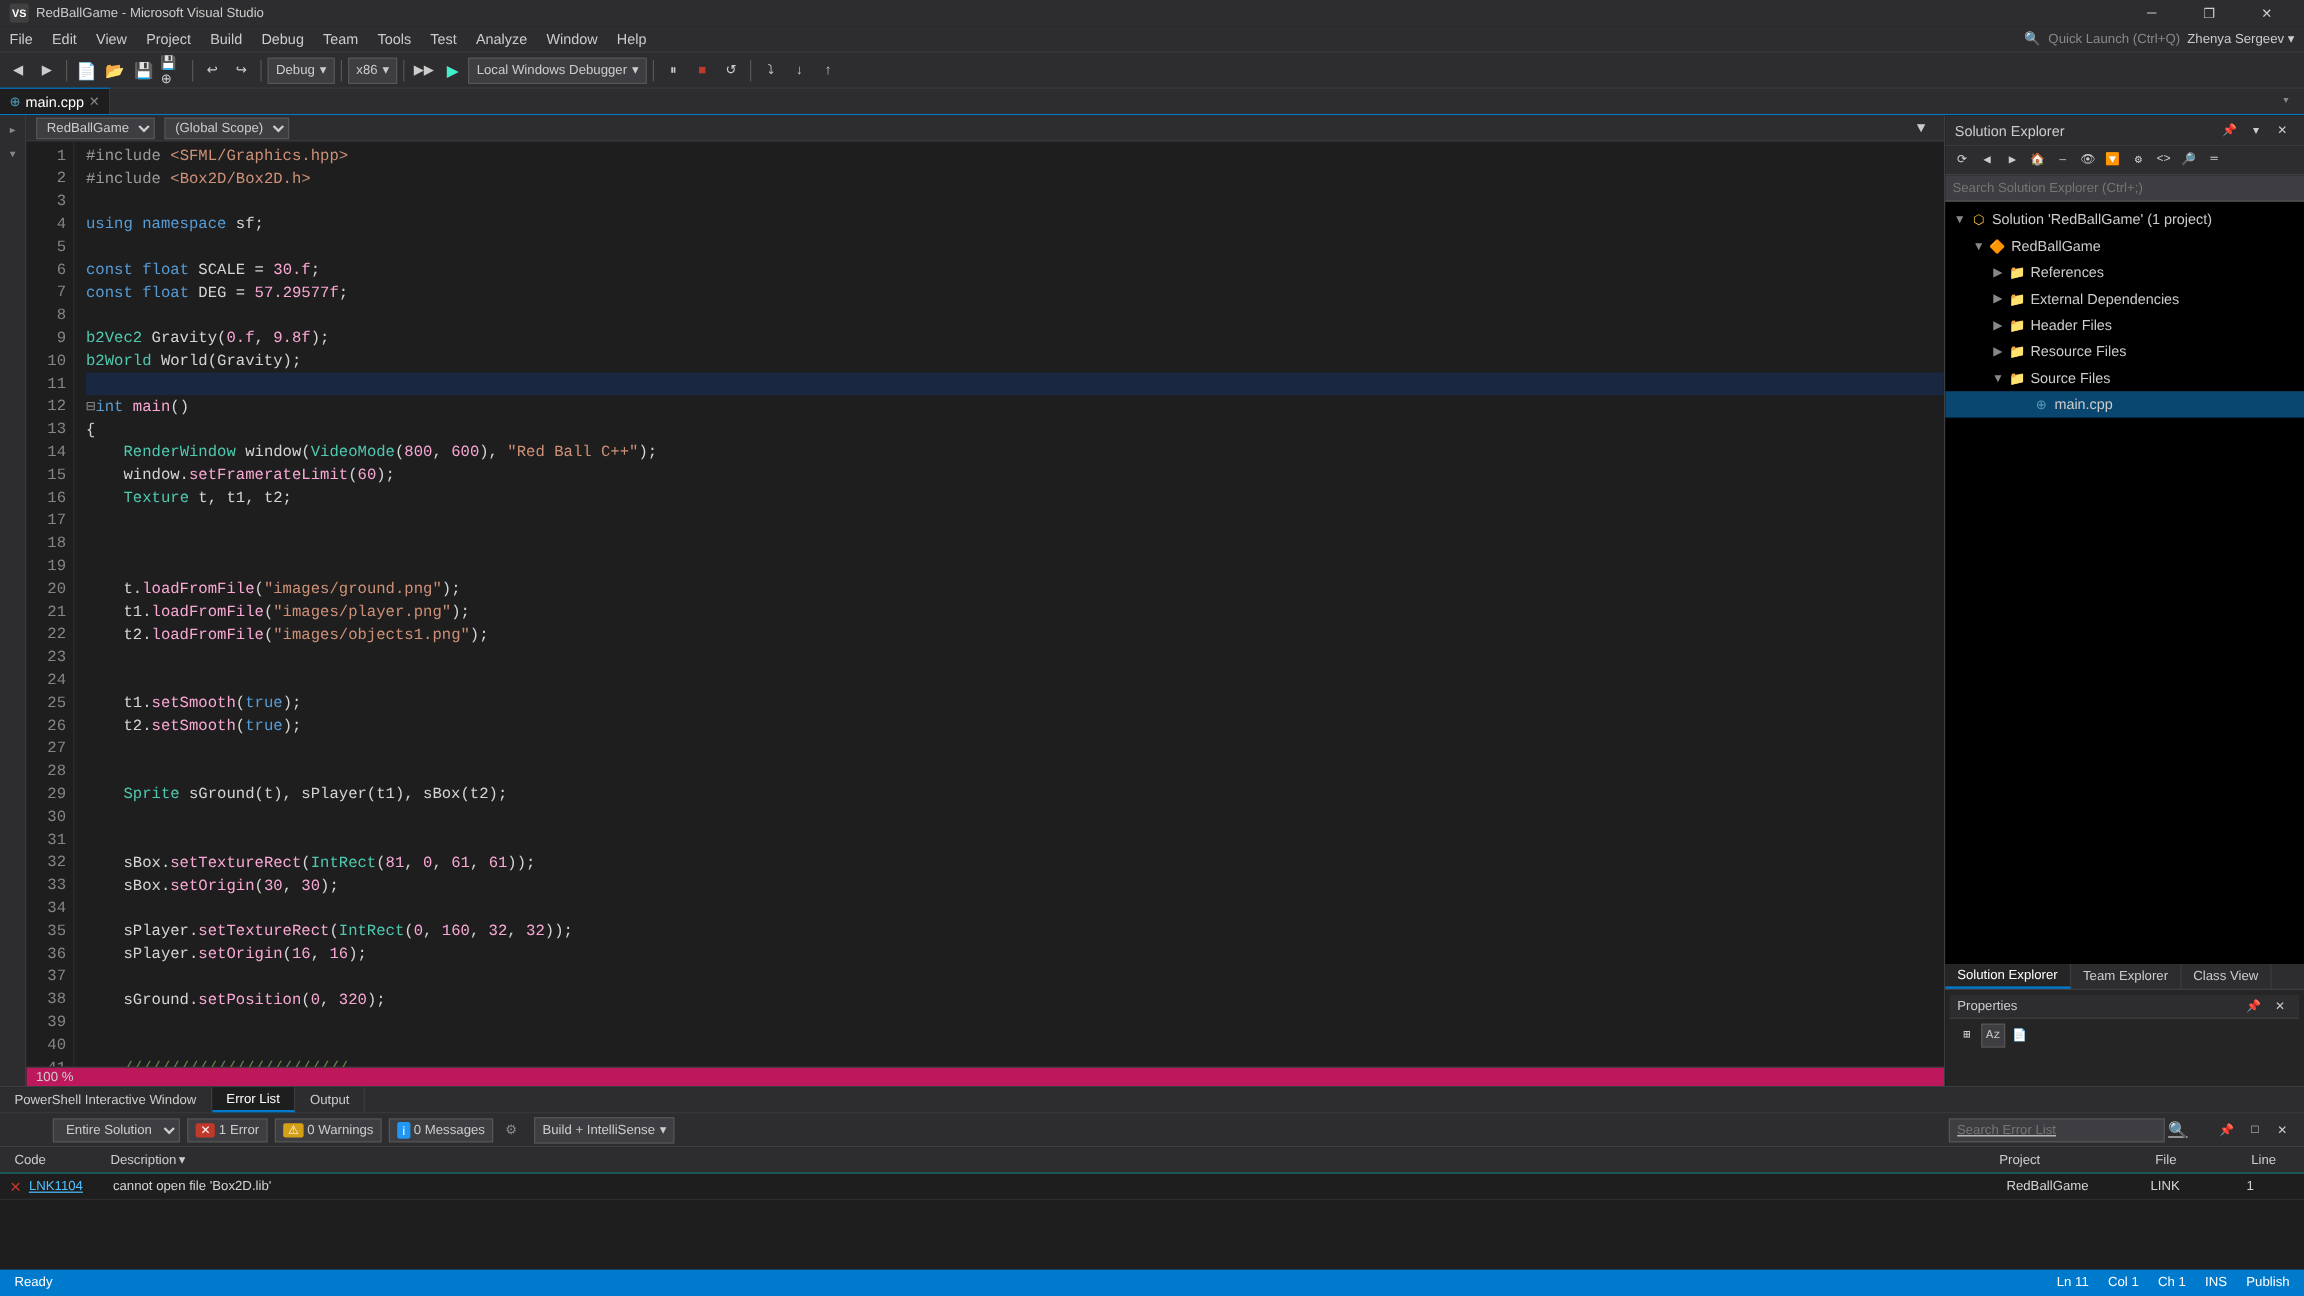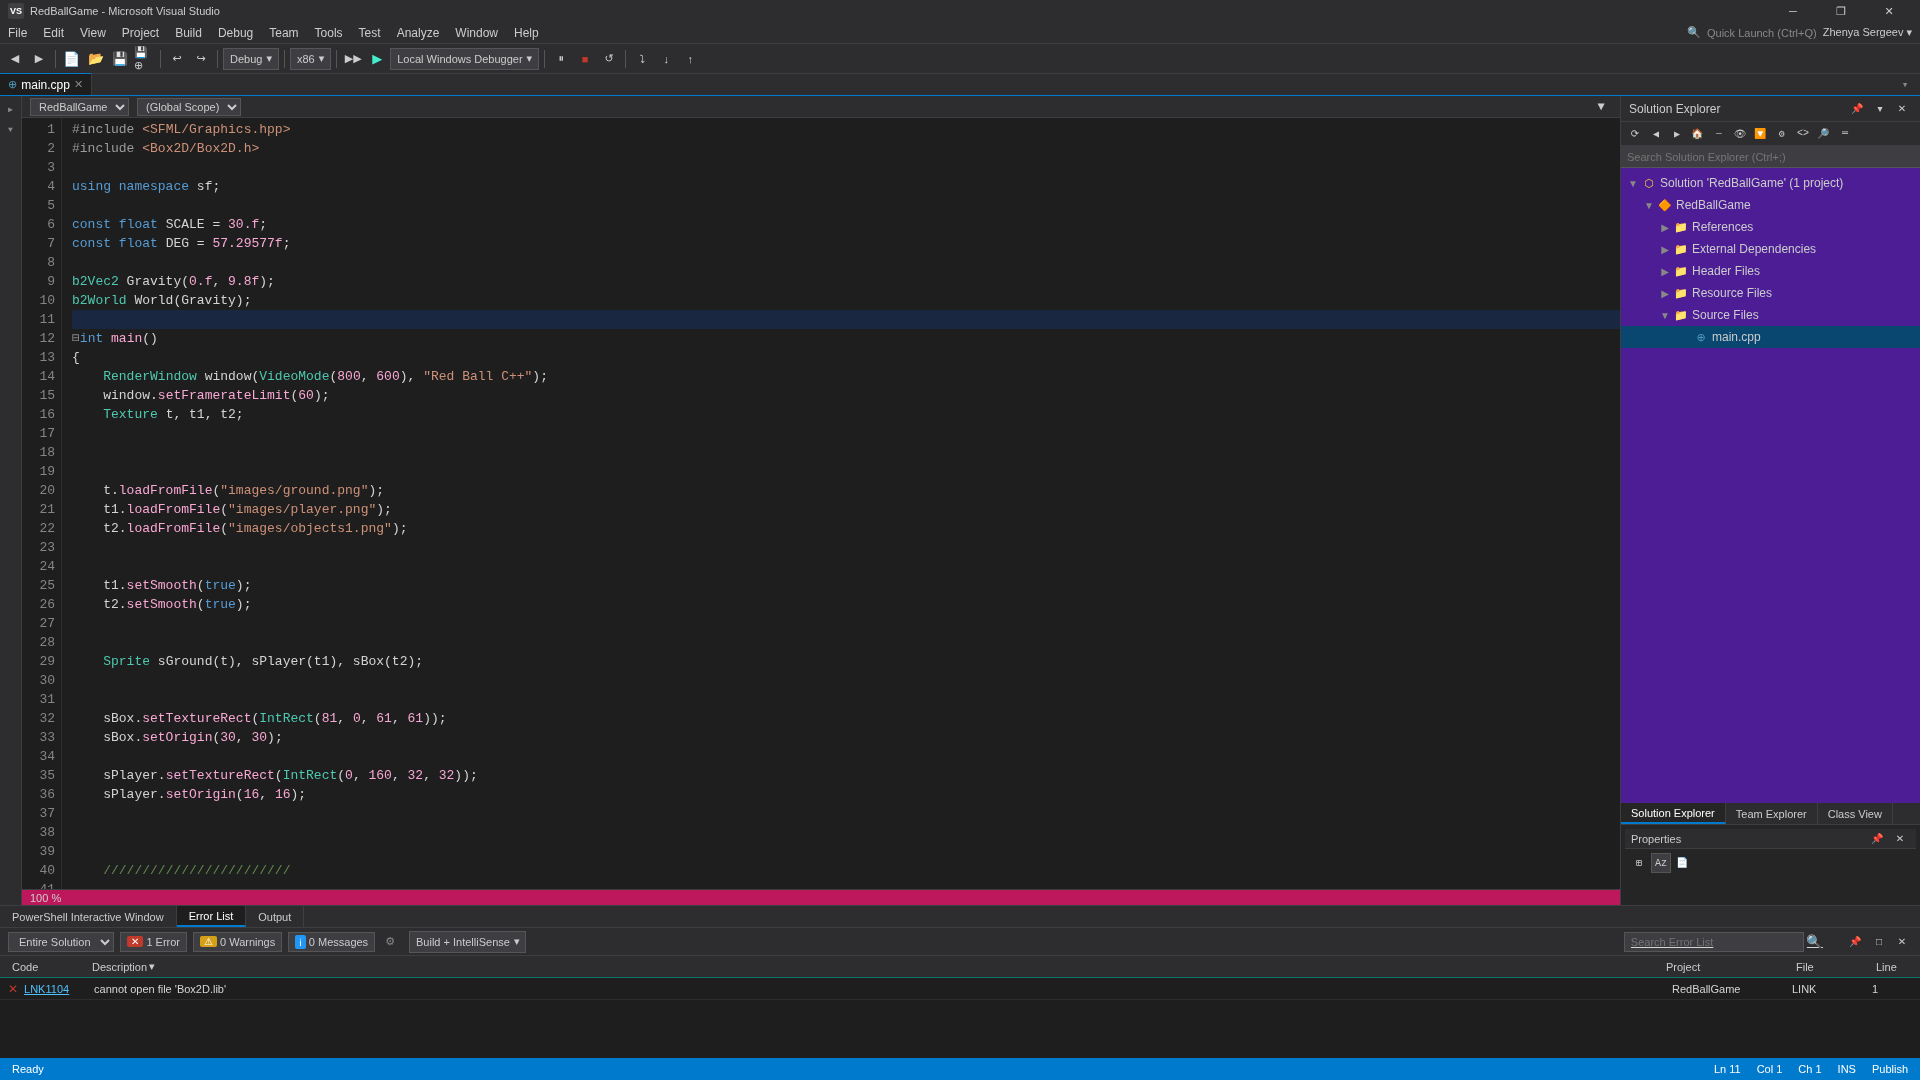--- a/index.html
+++ b/index.html
@@ -48,41 +48,41 @@
     .kw { color: #569cd6; }
     .type { color: #4ec9b0; }
     .str { color: #ce9178; }
     .num { color: #f9a8d4; }
     .comment { color: #608b4e; }
     .prep { color: #9b9b9b; }
     .fn { color: #f9a8d4; }
     .include-path { color: #ce9178; }
 
     
-    #right-panel { width: 300px; background: #4c1d95; border-left: 1px solid #3e3e42; display: flex; flex-direction: column; }
+    #right-panel { width: 300px; background: #000000; border-left: 1px solid #3e3e42; display: flex; flex-direction: column; }
     #solution-explorer-header { background: #2d2d30; height: 26px; display: flex; align-items: center; padding: 0 8px; font-family: 'Segoe UI', sans-serif; font-size: 12px; color: #ccc; border-bottom: 1px solid #3e3e42; justify-content: space-between; }
     #solution-explorer-toolbar { background: #2d2d30; height: 24px; display: flex; align-items: center; padding: 0 4px; border-bottom: 1px solid #3e3e42; gap: 1px; }
     .se-toolbar-btn { width: 20px; height: 20px; display: flex; align-items: center; justify-content: center; font-size: 10px; color: #ccc; cursor: pointer; }
     #solution-search { background: #3e3e42; border: none; border-bottom: 1px solid #555; color: #ccc; font-size: 11px; padding: 2px 6px; width: 100%; height: 22px; font-family: 'Segoe UI', sans-serif; outline: none; }
     #solution-tree { flex: 1; overflow: auto; padding: 4px 0; font-family: 'Segoe UI', sans-serif; font-size: 12px; }
     .tree-item { height: 22px; display: flex; align-items: center; padding: 0 4px; cursor: pointer; color: #ccc; }
     .tree-item.selected { background: #094771; }
     .tree-expand { width: 16px; height: 16px; display: inline-flex; align-items: center; justify-content: center; font-size: 10px; color: #888; }
     .tree-icon { width: 16px; height: 16px; display: inline-flex; align-items: center; justify-content: center; font-size: 11px; margin-right: 3px; }
     .project-icon { color: #f0c040; }
     .folder-icon { color: #dcb67a; }
     .cpp-icon { color: #519aba; }
     #se-tabs { display: flex; background: #2d2d30; height: 22px; border-bottom: 1px solid #3e3e42; font-family: 'Segoe UI', sans-serif; font-size: 11px; }
     .se-tab { padding: 3px 10px; color: #ccc; cursor: pointer; display: flex; align-items: center; border-right: 1px solid #3e3e42; }
     .se-tab.active { background: #252526; color: #fff; border-bottom: 2px solid #007acc; }
     #properties-panel { background: #252526; height: 80px; padding: 4px; }
     .prop-toolbar { display: flex; gap: 2px; margin-bottom: 4px; }
     .prop-btn { width: 20px; height: 20px; display: flex; align-items: center; justify-content: center; font-size: 10px; color: #ccc; cursor: pointer; border: 1px solid transparent; }
     #error-toolbar { background: #2d2d30; height: 28px; display: flex; align-items: center; padding: 0 8px; gap: 6px; border-bottom: 1px solid #3e3e42; font-family: 'Segoe UI', sans-serif; font-size: 11px; }
-    .error-scope-select { background: #3e3e42; border: 1px solid #555; color: #ccc; padding: 2px 6px; font-size: 11px; height: 20px; }
+    .error-scope-select { background: #3e3e42; border: 1px solid #555; color: #ccc; padding: 2px 6px; font-size: 11px; height: 20px; margin-left: 36px; }
     .error-filter-btn { display: flex; align-items: center; gap: 3px; padding: 2px 6px; background: #3e3e42; border: 1px solid #555; color: #ccc; cursor: pointer; height: 20px; font-size: 11px; font-family: 'Segoe UI', sans-serif; }
     .error-badge { background: #c0392b; color: #fff; border-radius: 2px; padding: 0 4px; font-size: 10px; min-width: 16px; text-align: center; }
     .warn-badge { background: #d4a017; color: #fff; border-radius: 2px; padding: 0 4px; font-size: 10px; }
     .info-badge { background: #2196f3; color: #fff; border-radius: 2px; padding: 0 4px; font-size: 10px; }
     #error-columns { background: #2d2d30; height: 22px; display: flex; align-items: center; padding: 0 8px; border-bottom: 1px solid #0f766e; font-family: 'Segoe UI', sans-serif; font-size: 11px; color: #ccc; }
     .col-header { display: flex; align-items: center; gap: 2px; cursor: pointer; padding: 0 4px; }
     #error-list-content { flex: 1; overflow: auto; }
     .error-row { display: flex; align-items: center; padding: 0 8px; height: 22px; font-family: 'Segoe UI', sans-serif; font-size: 11px; color: #d4d4d4; border-bottom: 1px solid #2d2d30; }
     .error-row .err-icon { color: #c0392b; margin-right: 6px; font-size: 12px; }
     .error-row .err-code { color: #4fc1ff; text-decoration: underline; cursor: pointer; min-width: 70px; }
@@ -288,20 +288,21 @@
         <div class="code-line"> </div>
         <div class="code-line">    <span class="type">Sprite</span> sGround(t), sPlayer(t1), sBox(t2);</div>
         <div class="code-line"> </div>
         <div class="code-line"> </div>
         <div class="code-line">    sBox.<span class="fn">setTextureRect</span>(<span class="type">IntRect</span>(<span class="num">81</span>, <span class="num">0</span>, <span class="num">61</span>, <span class="num">61</span>));</div>
         <div class="code-line">    sBox.<span class="fn">setOrigin</span>(<span class="num">30</span>, <span class="num">30</span>);</div>
         <div class="code-line"> </div>
         <div class="code-line">    sPlayer.<span class="fn">setTextureRect</span>(<span class="type">IntRect</span>(<span class="num">0</span>, <span class="num">160</span>, <span class="num">32</span>, <span class="num">32</span>));</div>
         <div class="code-line">    sPlayer.<span class="fn">setOrigin</span>(<span class="num">16</span>, <span class="num">16</span>);</div>
         <div class="code-line"> </div>
+        <div class="code-line">    sGround.<span class="fn">setPosition</span>(<span class="num">0</span>, <span class="num">320</span>);</div>
         <div class="code-line"> </div>
         <div class="code-line"> </div>
         <div class="code-line">    <span class="comment">////////////////////////</span></div>
 
       </div>
     </div>
 
     <div style="background:#be185d;height:16px;display:flex;align-items:center;padding:0 8px;font-family:'Segoe UI',sans-serif;font-size:11px;color:#888;border-top:1px solid #3e3e42;">
       <span style="cursor:pointer;color:#ccc;">100 %</span>
     </div>

